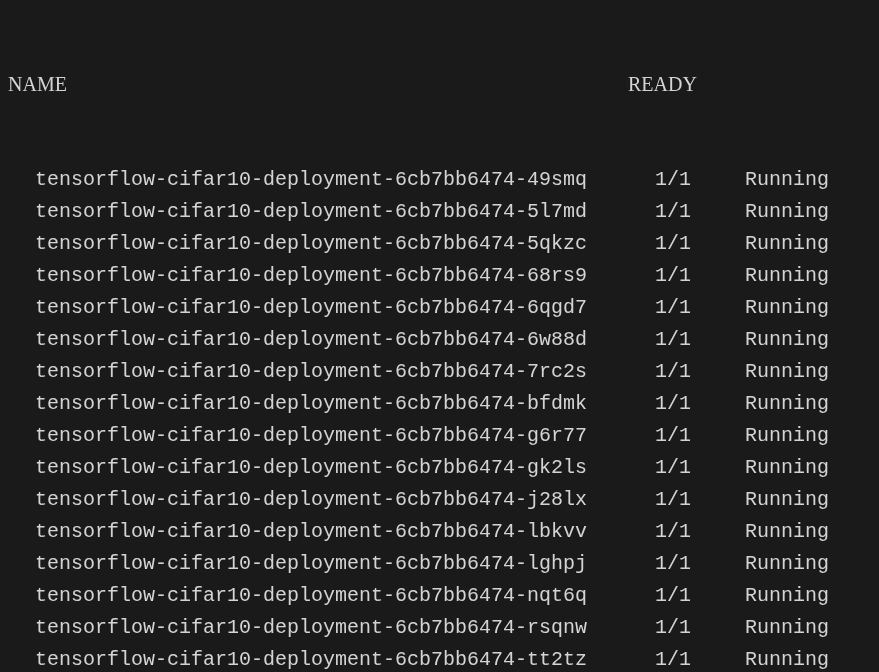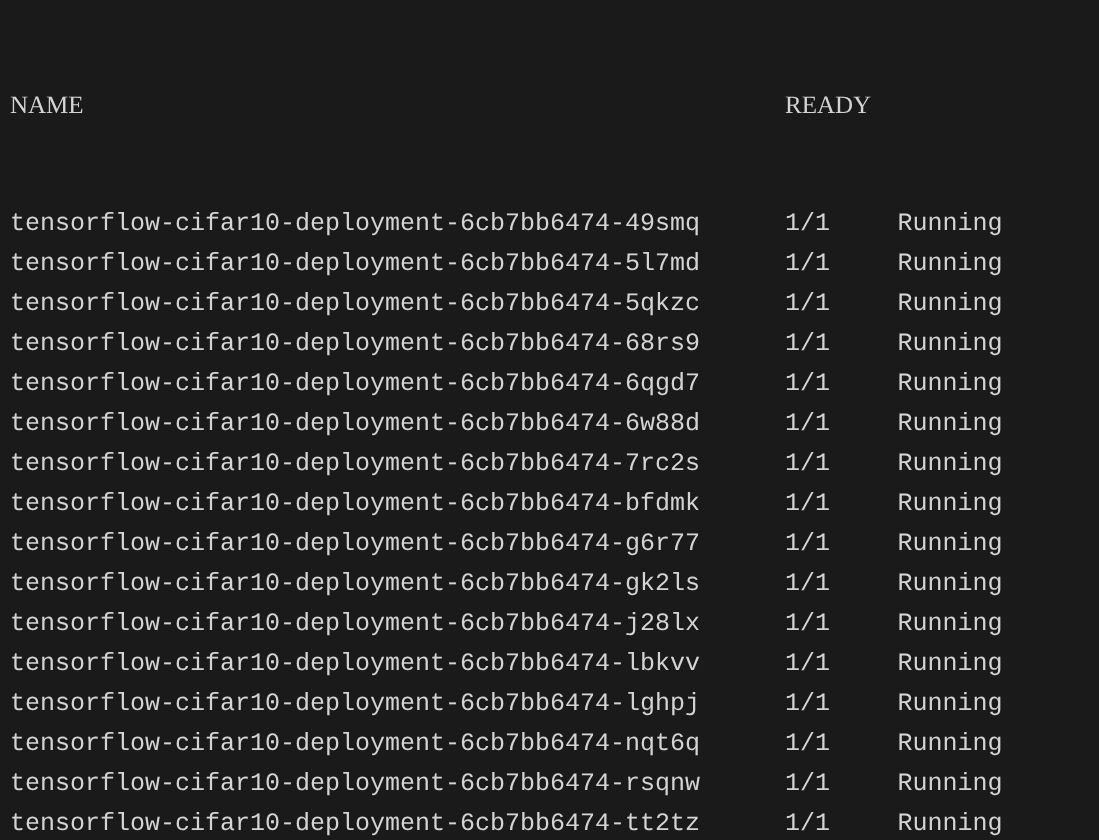--- a/index.html
+++ b/index.html
@@ -17,20 +17,21 @@
     }
     .terminal {
       white-space: pre;
     }
     .header-row {
       display: flex;
       font-family: Liberation Serif, serif;
     }
     .row {
       display: flex;
+      margin-left: 27px;
     }
     .col-name {
       display: inline-block;
       min-width: 620px;
     }
     .col-ready {
       display: inline-block;
       min-width: 90px;
     }
     .col-status {

